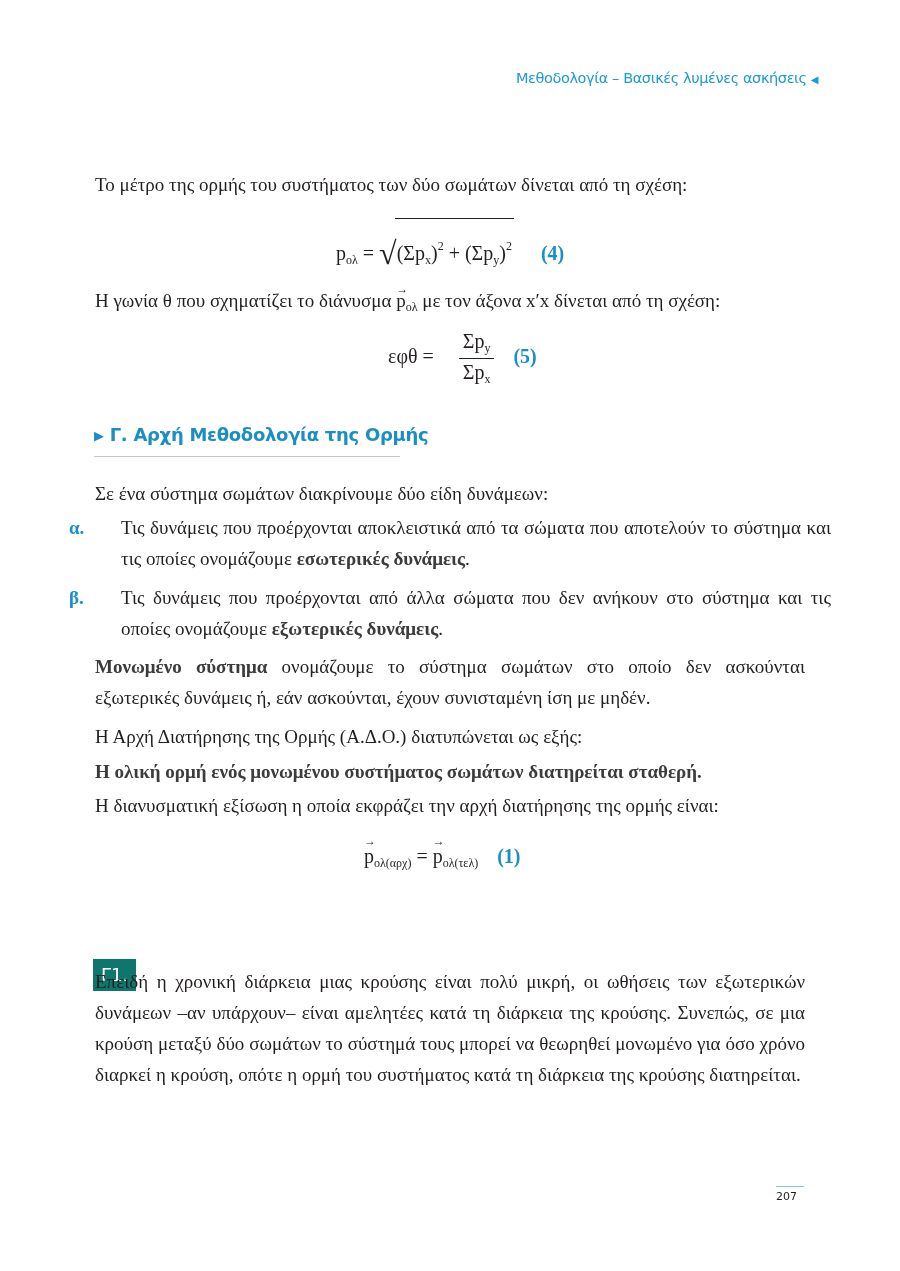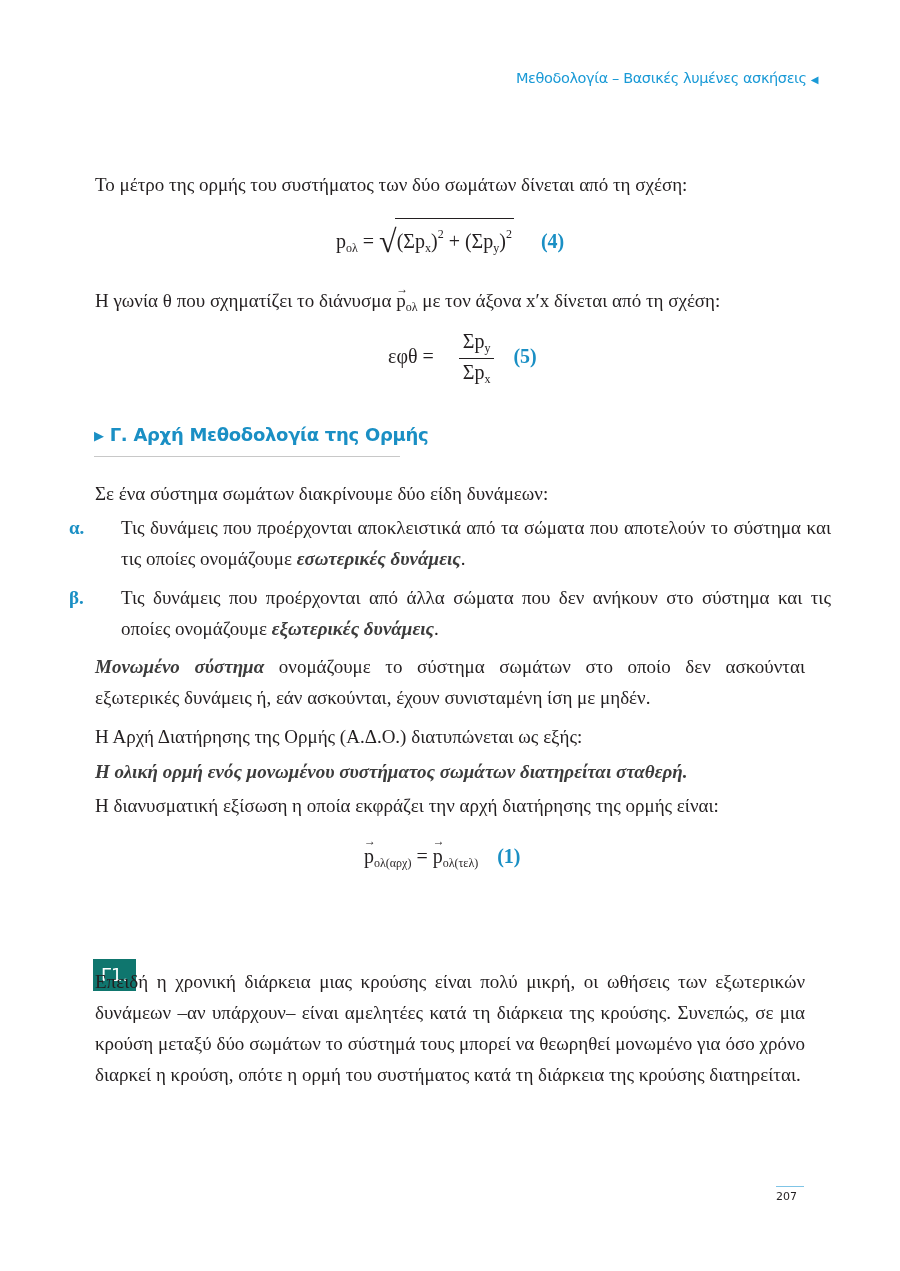--- a/index.html
+++ b/index.html
@@ -6,34 +6,34 @@
   body { width:900px; height:1271px; position:relative; overflow:hidden;
          font-family:"Liberation Serif", serif; color:#231f20; }
   .running-head { position:absolute; right:82px; top:70px; font-family:"DejaVu Sans", sans-serif;
                   font-size:14.5px; color:#1a9ad6; letter-spacing:-0.4px; }
   .running-head .tri { font-size:10px; margin-left:4px; }
   .para { position:absolute; left:95px; width:710px; font-size:19px; line-height:31px; text-align:justify; }
   .eq { position:absolute; font-size:20px; white-space:nowrap; }
   .eqnum { color:#1a8fc4; font-weight:bold; margin-left:22px; }
   sub { font-size:12px; vertical-align:-4px; }
   sup { font-size:12px; vertical-align:10px; }
-  .sqrt { display:inline-block; border-top:1.3px solid #231f20; padding:0 2px; line-height:30px; }
+  .sqrt { display:inline-block; border-top:1.3px solid #231f20; padding:12px 2px; line-height:30px; }
   .root { font-size:32px; vertical-align:-4px; margin-right:-2px; }
   .frac { display:inline-block; vertical-align:middle; text-align:center;margin-left:20px; }
   .frac .num { display:block; border-bottom:1.3px solid #231f20; padding:0 4px 2px; }
   .frac .den { display:block; padding:2px 4px 0; }
   .vec { position:relative; display:inline-block; }
   .vec::before { content:"\2192"; position:absolute; top:-11px; left:0; font-size:12px; }
   .section-head { position:absolute; left:94px; top:424px; font-family:"DejaVu Sans", sans-serif;
                   font-size:18px; font-weight:bold; color:#1a8fc4; letter-spacing:-0.3px; }
   .section-head .tri { font-size:13px; margin-right:6px; vertical-align:1px; }
   .section-rule { position:absolute; left:94px; top:456px; width:306px; height:1px; background:#c8c8c8; }
   .label-ab { color:#1a8fc4; font-weight:bold; display:inline-block; width:26px; }
   .hang { padding-left:26px; text-indent:-26px; }
-  .bold-gray { font-weight:bold; color:#3c3c3c;font-style:italic; }
+  .bold-gray { font-weight:bold; color:#3c3c3c; }
   .sub-head { position:absolute; left:93px; top:921px; display:flex; align-items:center; }
   .sub-badge { background:#0f766e; color:#fff; font-family:"DejaVu Sans", sans-serif; font-size:18px;
                padding:3px 8px; height:26px; line-height:26px;margin-top:38px; }
   .sub-title { font-family:"DejaVu Sans", sans-serif; color:#1a8fc4; font-size:18px; margin-left:9px; letter-spacing:-0.3px; }
   .page-rule { position:absolute; left:776px; top:1186px; width:28px; height:1px; background:#7fc4e6; }
   .page-num { position:absolute; left:776px; top:1190px; font-family:"DejaVu Sans", sans-serif; font-size:11px; color:#231f20; }
 </style>
 </head>
 <body>
 

